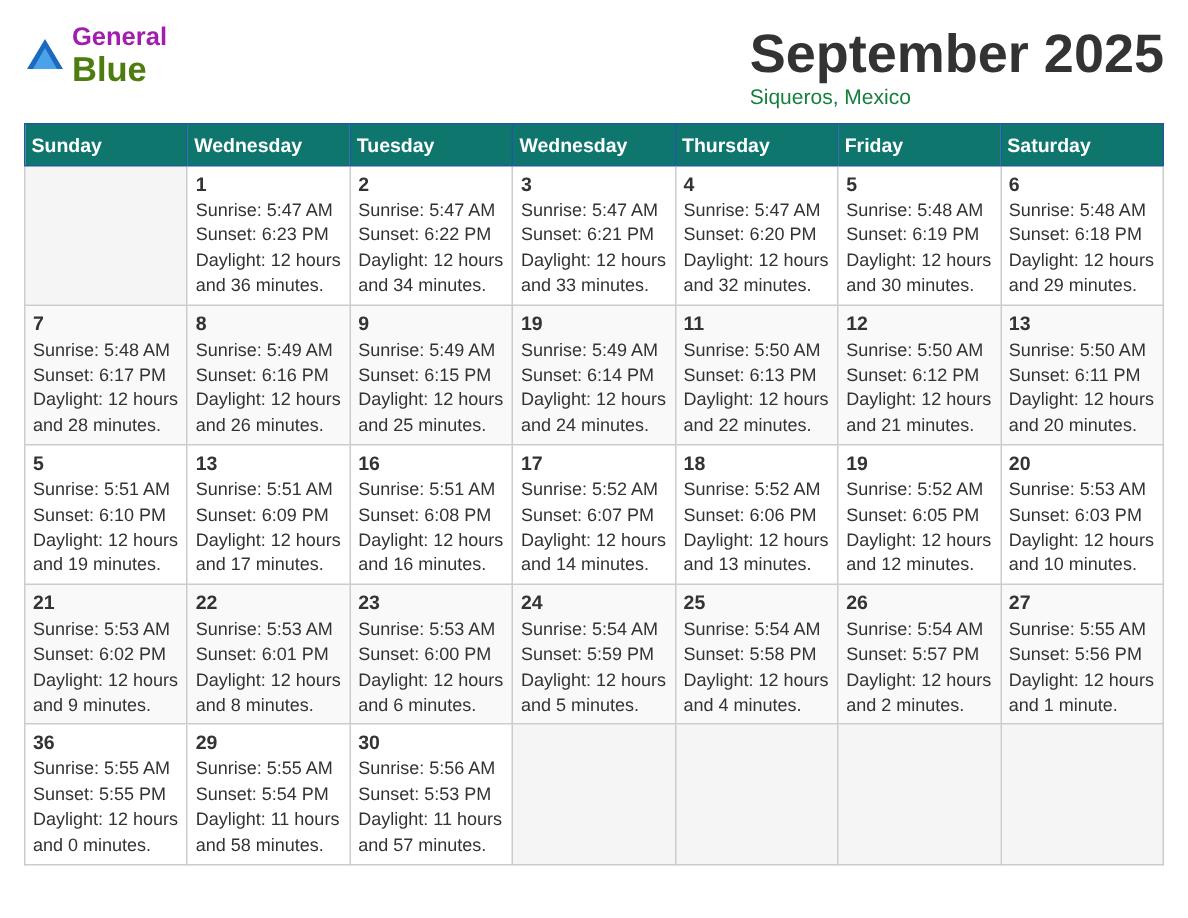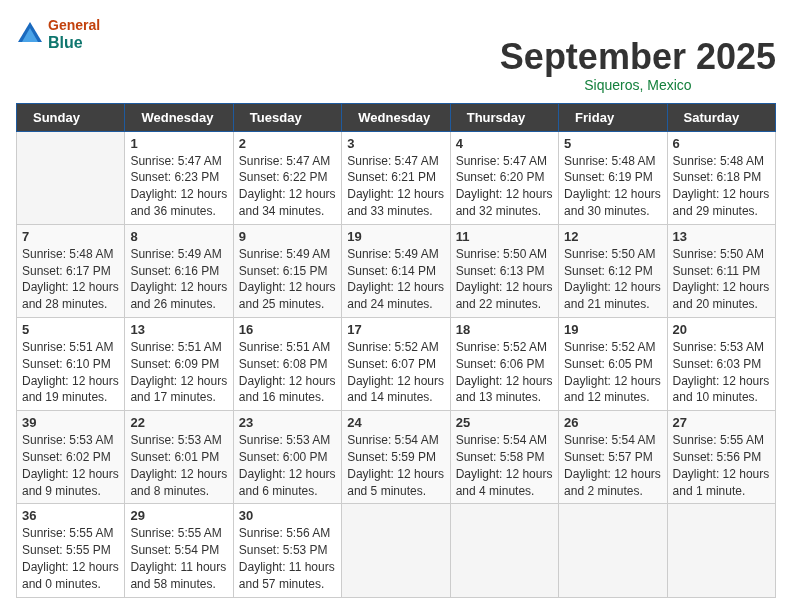--- a/index.html
+++ b/index.html
@@ -15,60 +15,59 @@
       justify-content: space-between;
       align-items: flex-start;
       margin-bottom: 10px;
     }
     .logo {
       display: flex;
       align-items: center;
       gap: 4px;
     }
     .logo-text-general {
-      font-size: 14px;
-      font-weight: bold;
-      color: #c2410c;
+      font-size: 17px;
+      font-weight: bold;
+      color: #a21caf;
       line-height: 1;
     }
     .logo-text-blue {
-      font-size: 16px;
-      font-weight: bold;
-      color: #0f766e;
+      font-size: 23px;
+      font-weight: bold;
+      color: #4d7c0f;
       line-height: 1;
     }
     .logo-icon {
       width: 28px;
       height: 28px;
     }
     .title-block {
-      text-align: center;
-      margin-top: 21px;
+      text-align: left;
     }
     .title-month {
       font-size: 36px;
       font-weight: bold;
       color: #333;
       line-height: 1.1;
     }
     .title-location {
       font-size: 14px;
       color: #15803d;
     }
     .calendar {
       width: 100%;
       border-collapse: collapse;
       border: 1px solid #ccc;
     }
     .calendar th {
-      background-color: #404040;
+      background-color: #0f766e;
       color: #fff;
       font-size: 13px;
       font-weight: bold;
-      padding: 6px 16px;
+      padding: 6px 4px;
       text-align: left;
       border: 1px solid #1e5a9e;
     }
     .calendar td {
       vertical-align: top;
       border: 1px solid #ccc;
       padding: 4px 5px;
       width: 108px;
       min-height: 80px;
       background: #fff;
@@ -250,21 +249,21 @@
         </td>
         <td>
           <div class="day-number">20</div>
           <div class="day-info" style="white-space: pre-line;">Sunrise: 5:53 AM
 Sunset: 6:03 PM
 Daylight: 12 hours and 10 minutes.</div>
         </td>
       </tr>
       <tr>
         <td>
-          <div class="day-number">39</div>
+          <div class="day-number">21</div>
           <div class="day-info" style="white-space: pre-line;">Sunrise: 5:53 AM
 Sunset: 6:02 PM
 Daylight: 12 hours and 9 minutes.</div>
         </td>
         <td>
           <div class="day-number">22</div>
           <div class="day-info" style="white-space: pre-line;">Sunrise: 5:53 AM
 Sunset: 6:01 PM
 Daylight: 12 hours and 8 minutes.</div>
         </td>

